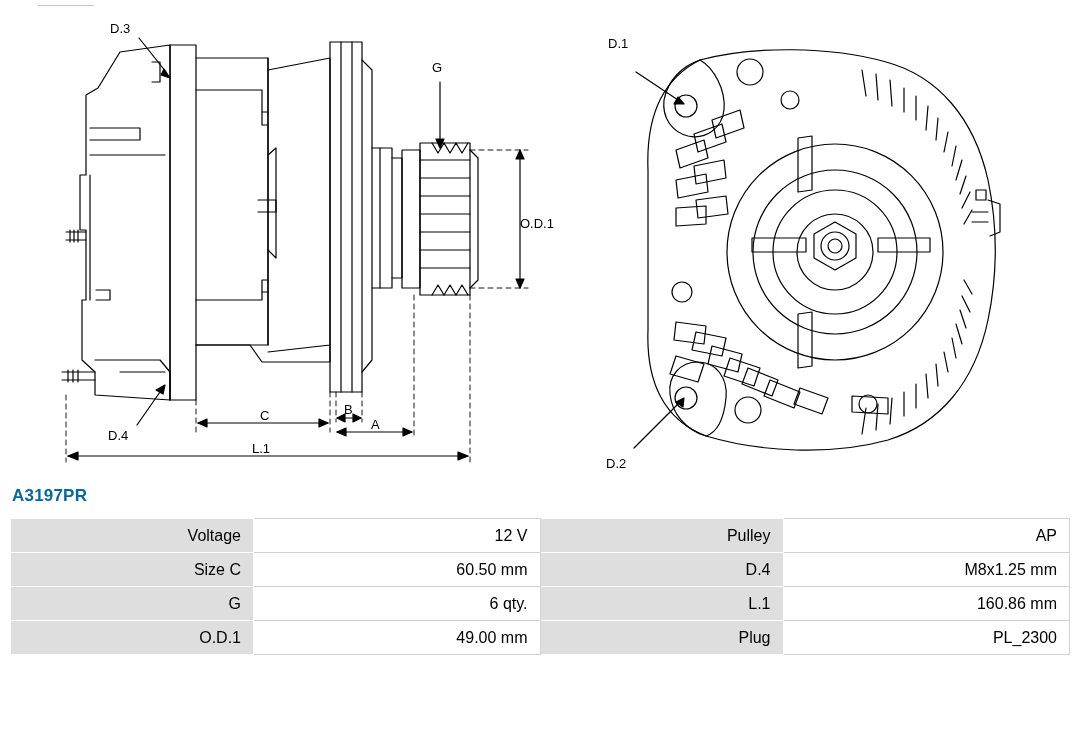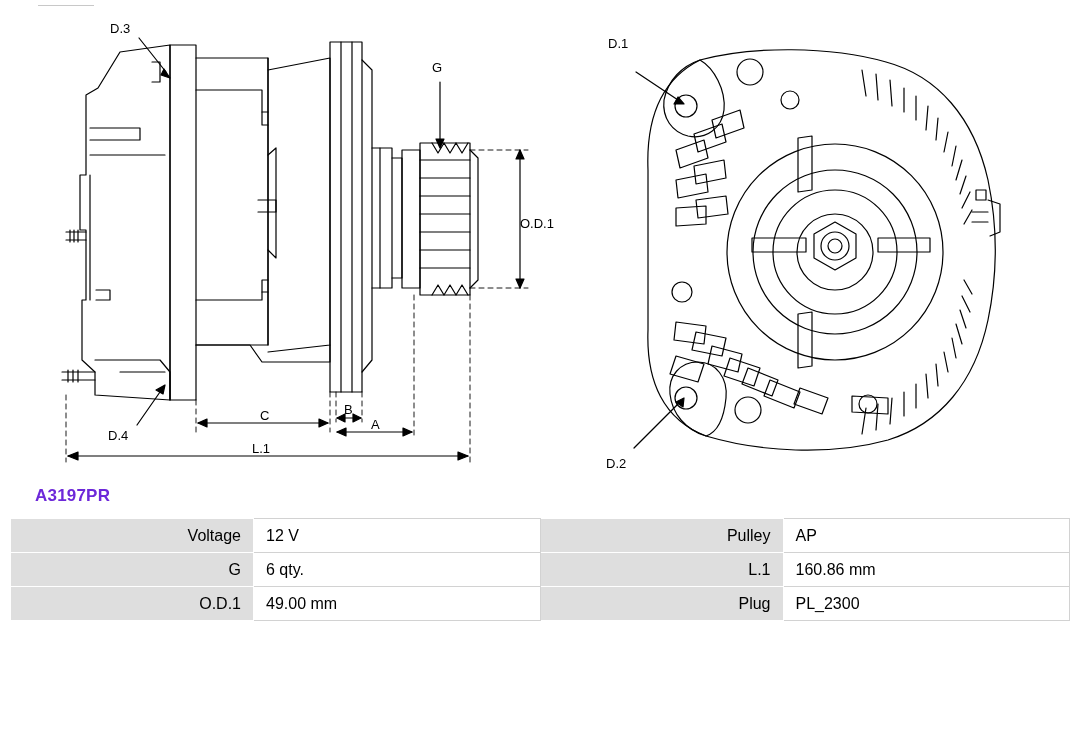--- a/index.html
+++ b/index.html
@@ -29,23 +29,22 @@
   }
   .drawing-area svg {
     display: block;
   }
   .part-number {
     position: absolute;
     left: 12px;
     top: 486px;
     font-size: 17px;
     font-weight: bold;
-    color: #6d28d9;
+    color: #0369a1;
     letter-spacing: 0.2px;
-    margin-left: 23px;
   }
   .spec-table {
     position: absolute;
     left: 10px;
     top: 518px;
     width: 1060px;
     border-collapse: collapse;
     table-layout: fixed;
   }
   .spec-table td {
@@ -56,21 +55,21 @@
     background: #e3e3e3;
     white-space: nowrap;
     overflow: hidden;
   }
   .spec-table td.label {
     text-align: right;
     width: 218px;
     background: #dedede;
   }
   .spec-table td.value {
-    text-align: left;
+    text-align: right;
     background: #ffffff;
     border: 1px solid #d2d2d2;
   }
   .top-marker {
     position: absolute;
     left: 38px;
     top: 0px;
     width: 56px;
     height: 5px;
     border-bottom: 1px solid #c8c8c8;
@@ -261,20 +260,26 @@
 
   <table class="spec-table">
     <tbody>
       <tr>
         <td class="label">Voltage</td>
         <td class="value">12 V</td>
         <td class="label">Pulley</td>
         <td class="value">AP</td>
       </tr>
       <tr>
+        <td class="label">Size C</td>
+        <td class="value">60.50 mm</td>
+        <td class="label">D.4</td>
+        <td class="value">M8x1.25 mm</td>
+      </tr>
+      <tr>
         <td class="label">G</td>
         <td class="value">6 qty.</td>
         <td class="label">L.1</td>
         <td class="value">160.86 mm</td>
       </tr>
       <tr>
         <td class="label">O.D.1</td>
         <td class="value">49.00 mm</td>
         <td class="label">Plug</td>
         <td class="value">PL_2300</td>

